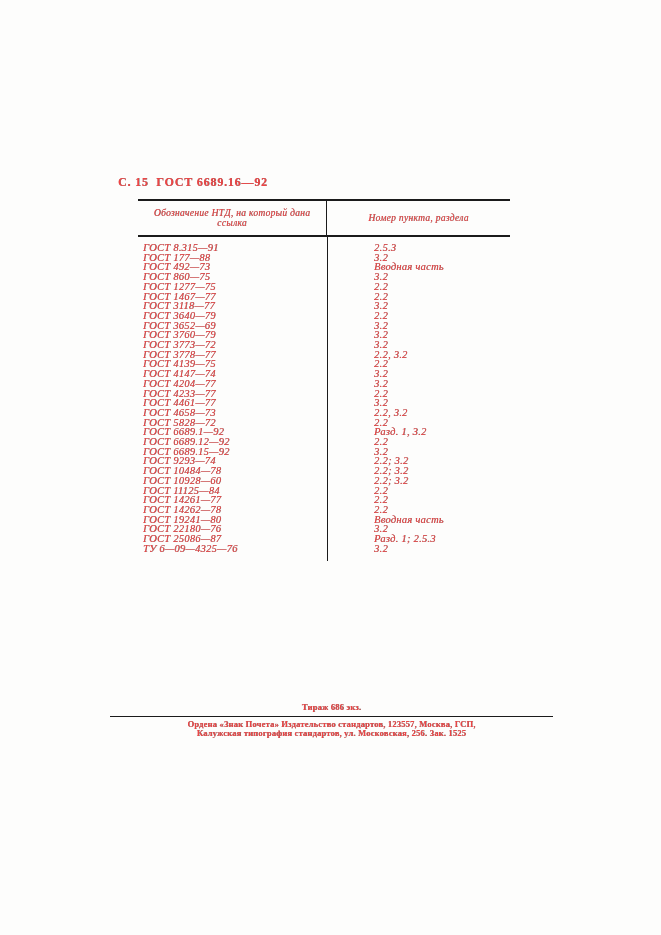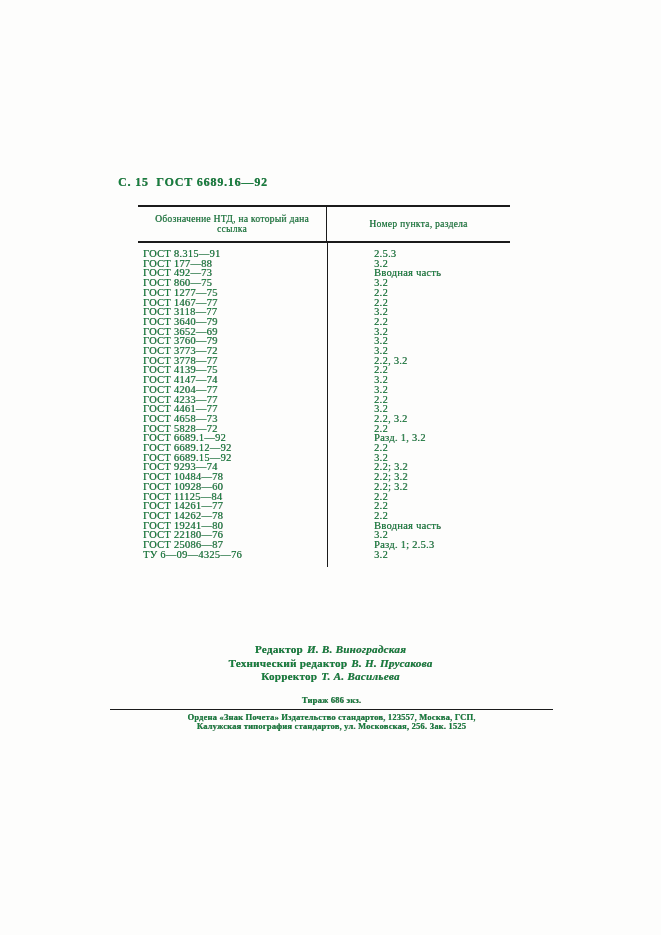--- a/index.html
+++ b/index.html
@@ -6,44 +6,45 @@
   html, body { width: 661px; }
   body {
     background: #ffffff;
     font-family: "Liberation Serif", "DejaVu Serif", serif;
   }
   .page {
     position: relative;
     width: 661px;
     height: 935px;
     background: #fdfdfc;
-    color: #15803d;
+    color: #ef4444;
     overflow: hidden;
     
     text-shadow: 0.35px 0 0 rgba(27,27,27,0.6);
   }
 
   
   .page-header {
     position: absolute;
     left: 118px;
     top: 175px;
     font-size: 12px;
     font-weight: bold;
     letter-spacing: 0.8px;
     white-space: pre;
   }
 
   
   .ref-table {
     position: absolute;
     left: 138px;
-    top: 205px;
+    top: 199px;
     width: 372px;
     border-top: 2.5px solid #1b1b1b;
+    font-style: italic;
   }
   .thead {
     display: flex;
     border-bottom: 2px solid #1b1b1b;
     height: 36px;
   }
   .th {
     display: flex;
     align-items: center;
     justify-content: center;
@@ -98,21 +99,21 @@
     left: 110px;
     top: 693px;
     width: 443px;
     text-align: center;
     font-size: 8.5px;
     font-weight: bold;
     letter-spacing: 0.2px;
     line-height: 9.6px;
   }
   .print-info { word-spacing: 2.5px; }
-  .print-run { margin-top: 3px; }
+  .print-run { margin-top: 10px; }
   .imprint-rule {
     border: none;
     border-top: 1.6px solid #1b1b1b;
     margin: 3px 0 3px;
   }
   .publisher-line { line-height: 9.2px; }
 </style>
 </head>
 <body>
 
@@ -283,35 +284,20 @@
         </div>
 
         <div class="tr">
           <div class="td td-ref">ТУ 6—09—4325—76</div>
           <div class="td td-sec">3.2</div>
         </div>
 
     </div>
   </div>
 
-  <div class="credits">
-
-      <div class="credit-line">
-        <span class="credit-role">Редактор</span><span class="credit-name">И. В. Виноградская</span>
-      </div>
-
-      <div class="credit-line">
-        <span class="credit-role">Технический редактор</span><span class="credit-name">В. Н. Прусакова</span>
-      </div>
-
-      <div class="credit-line">
-        <span class="credit-role">Корректор</span><span class="credit-name">Т. А. Васильева</span>
-      </div>
-
-  </div>
 
   <div class="imprint">
     <div class="print-run">Тираж 686 экз.</div>
     <hr class="imprint-rule">
     <div class="publisher-line">Ордена «Знак Почета» Издательство стандартов, 123557, Москва, ГСП,</div>
     <div class="publisher-line">Калужская типография стандартов, ул. Московская, 256. Зак. 1525</div>
   </div>
 
 </div>
 

